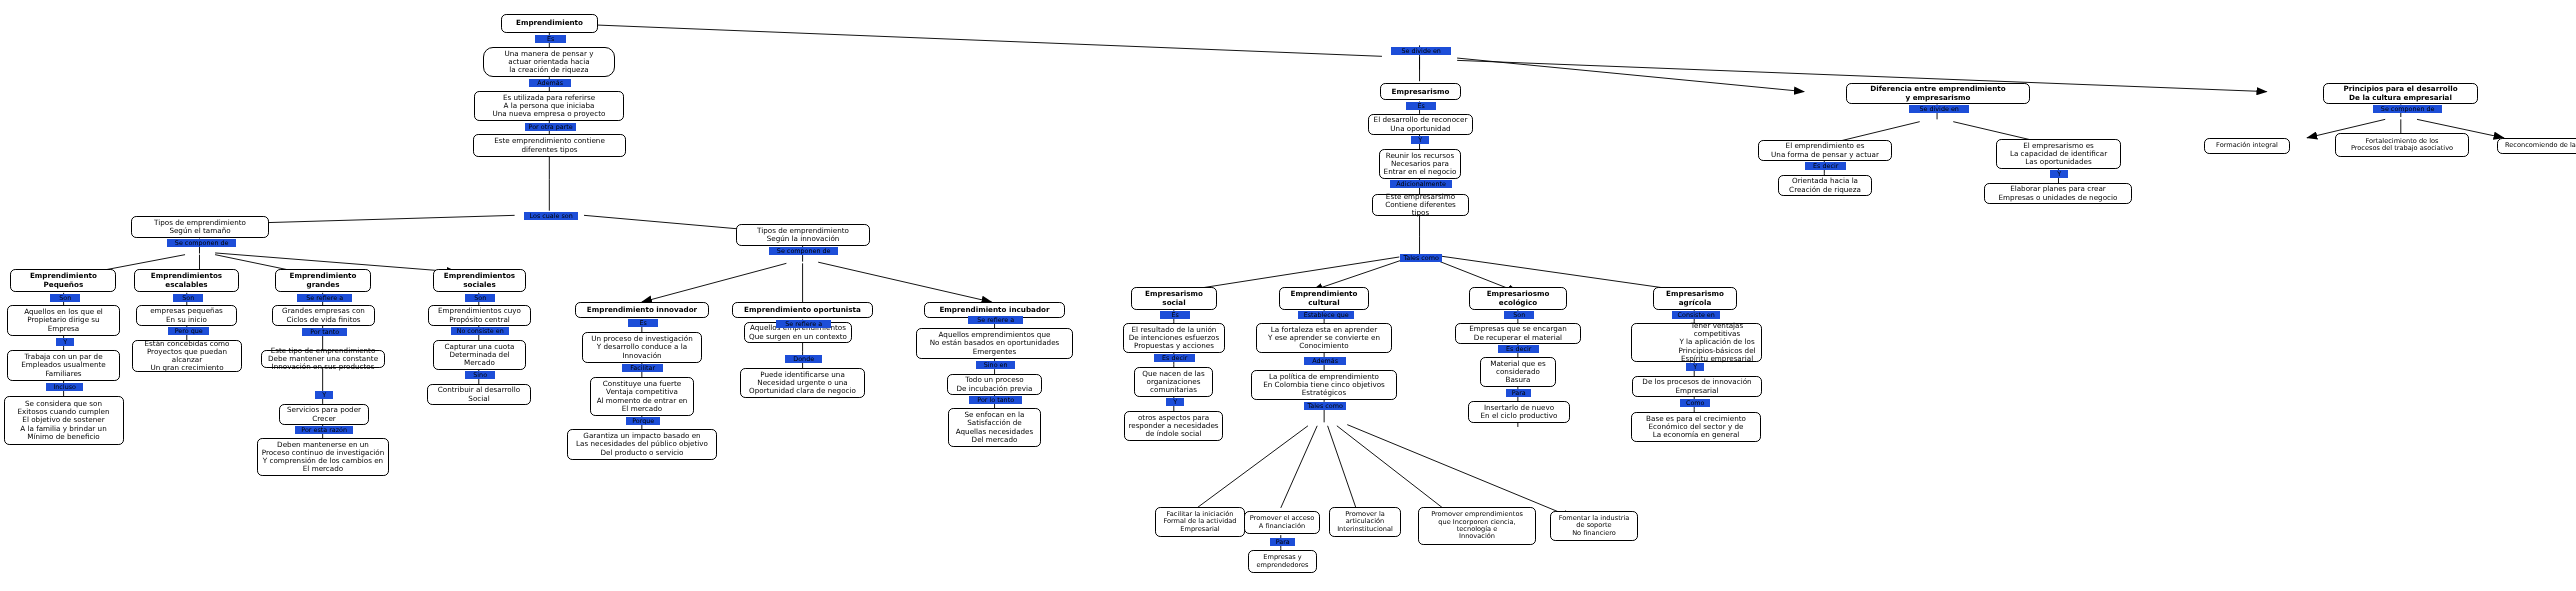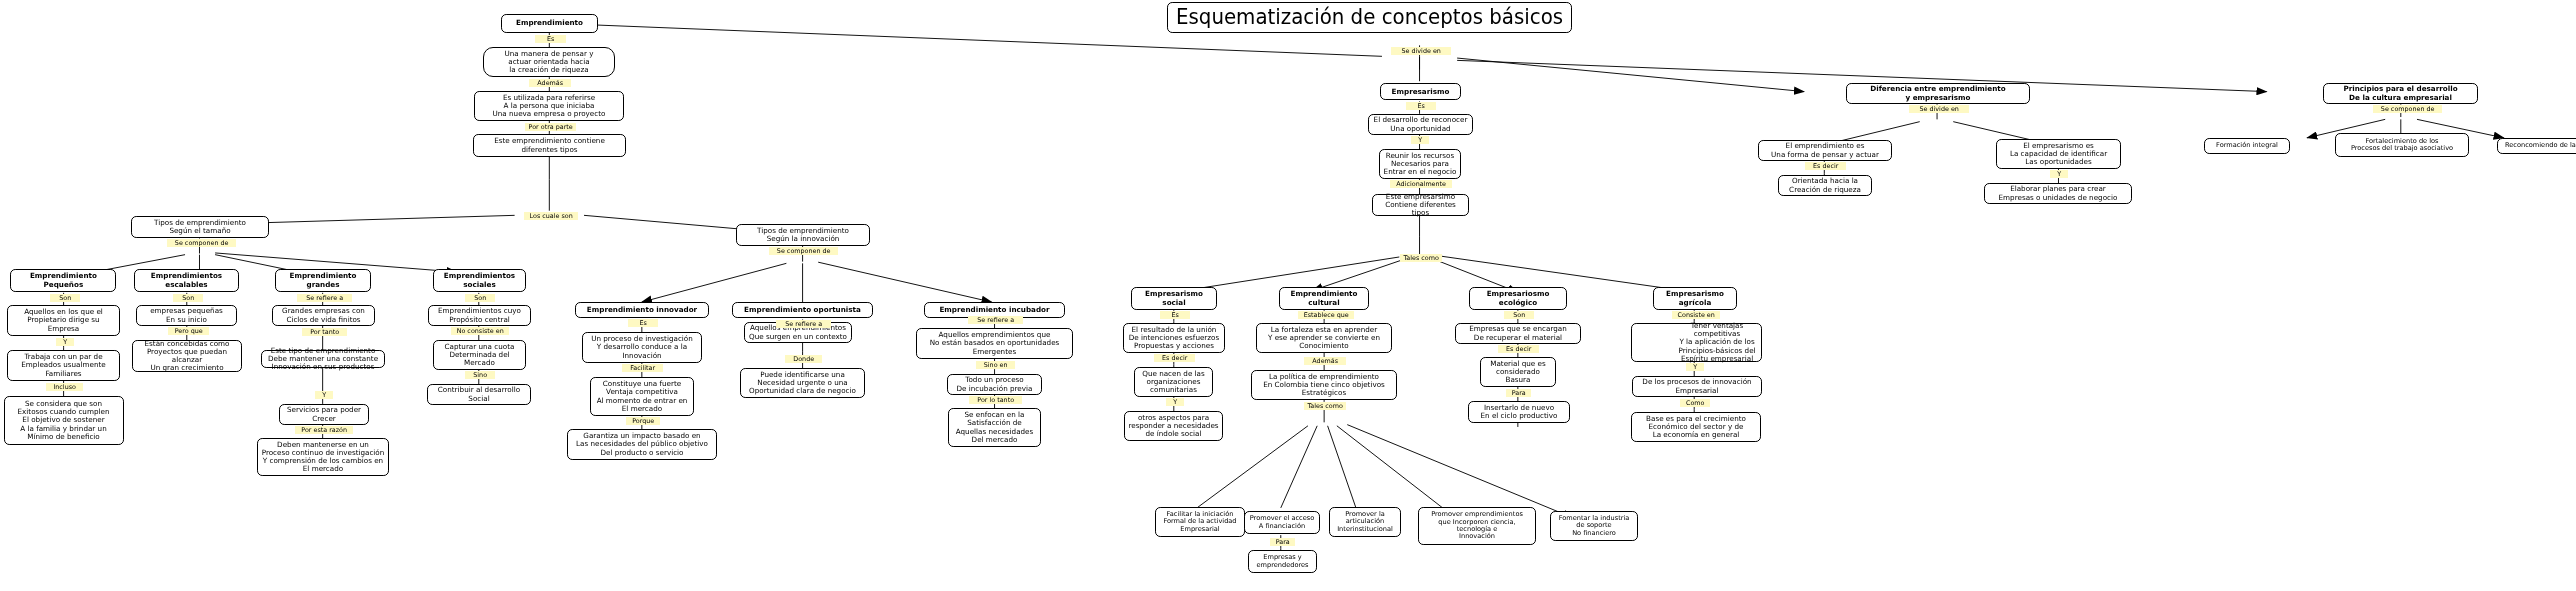--- a/index.html
+++ b/index.html
@@ -39,21 +39,21 @@
     font-size:22px;
     padding:1.2px 8px 3.5px 8px;
     white-space:nowrap;
     z-index:4;
     font-family:"DejaVu Sans Condensed","DejaVu Sans",sans-serif;
   }
   .linklabel{
     position:absolute;
     font-size:6.4px;
     color:#000;
-    background:#fef9c3;
+    background:#1d4ed8;
     padding:0 1.2px;
     white-space:nowrap;
     z-index:5;
     text-align:center;
   }
 </style>
 </head>
 <body>
 
 <div id="canvas">
@@ -213,21 +213,20 @@
       <path d="M3560,278 L3560,300"></path>
       <path d="M3560,300 L3560,338"></path>
 
       <path d="M4152,180 L4152,202"></path>
       <path d="M4125,206 L3990,238" marker-end="url(#ah)"></path>
       <path d="M4152,206 L4152,238"></path>
       <path d="M4180,206 L4330,238" marker-end="url(#ah)"></path>
     </g>
   </svg>
 
-  <div class="title" style="left:1167px;top:1.7px;">Esquematización de conceptos básicos</div>
   <div class="linklabel" style="left:1391px;top:47px;width:58px;">Se divide en</div>
 
   <div class="node main" style="left:501px;top:14px;width:97px;height:18.5px;">Emprendimiento</div>
   <div class="linklabel" style="left:535px;top:35px;width:29px;">Es</div>
   <div class="node sub" style="left:483px;top:47px;width:132px;height:30px;border-radius:10px;">Una manera de pensar y
 actuar orientada hacia
 la creación de riqueza</div>
   <div class="linklabel" style="left:529px;top:79px;width:40px;">Además</div>
   <div class="node sub" style="left:474px;top:91px;width:150px;height:30px;">Es utilizada para referirse
 A la persona que iniciaba

